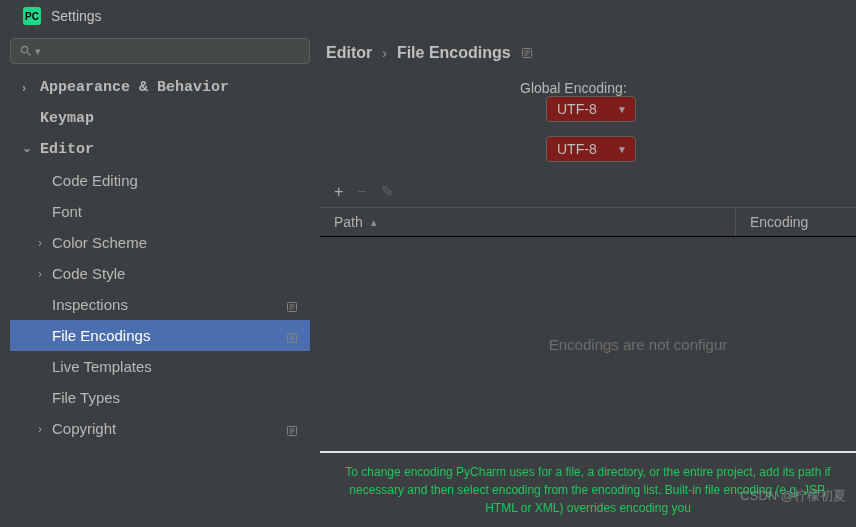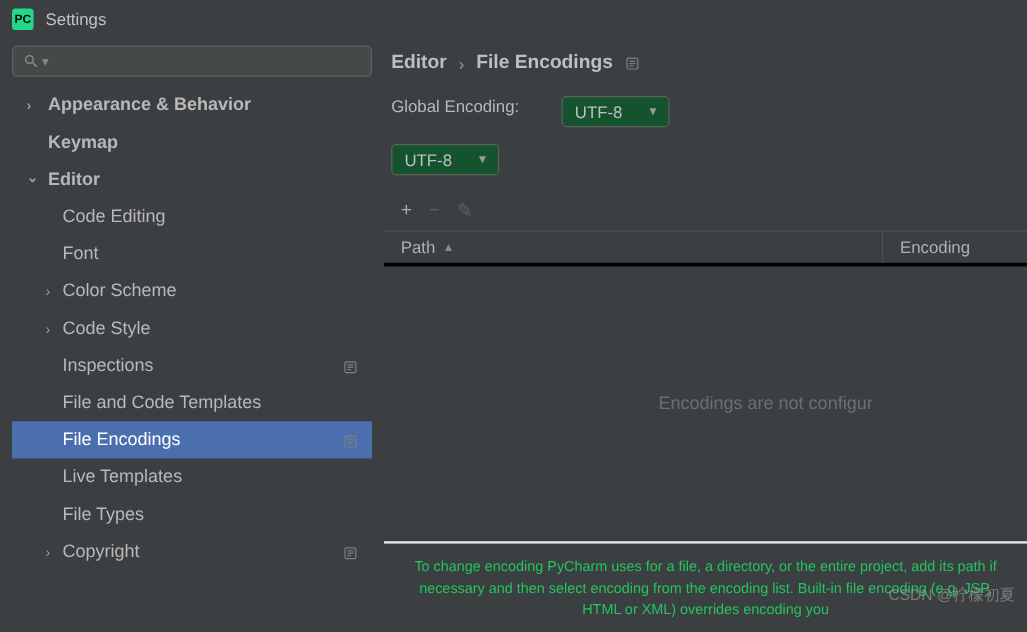--- a/index.html
+++ b/index.html
@@ -1,57 +1,57 @@
 <!DOCTYPE html>
 <html><head>
 <meta charset="utf-8">
 <style>
   * { margin: 0; padding: 0; box-sizing: border-box; font-family: "Segoe UI", Arial, sans-serif; }
   body { background: #3c3f41; color: #adadad; width: 856px; height: 527px; overflow: hidden; font-size: 14px; }
   
   .titlebar { height: 32px; display: flex; align-items: center; padding: 0 10px; gap: 10px; color: #c4c4c4; }
-  .titlebar .app-icon { width: 18px; height: 18px; background: #21d789; border-radius: 3px; display: flex; align-items: center; justify-content: center; font-size: 10px; font-weight: bold; color: #000; }
+  .titlebar .app-icon { width: 18px; height: 18px; background: #21d789; border-radius: 3px; display: flex; align-items: center; justify-content: center; font-size: 10px; font-weight: bold; color: #000; margin-left: 13px; }
   
   .main { display: flex; height: calc(100% - 32px); }
   
   .sidebar { width: 320px; padding: 6px 10px; display: flex; flex-direction: column; gap: 0; }
   .search-wrap { margin-bottom: 8px; }
   .search { width: 100%; height: 26px; background: #45494a; border: 1px solid #5e6060; border-radius: 4px; color: #bbb; padding: 0 8px; display: flex; align-items: center; }
   .search svg { width: 14px; height: 14px; fill: #8a8a8a; }
   .search .caret { margin-left: 2px; font-size: 11px; color: #8a8a8a; }
   
   .tree { flex: 1; overflow: auto; color: #b8b8b8; }
   .tree-item { display: flex; align-items: center; height: 31px; padding-left: 12px; cursor: pointer; position: relative; }
   .tree-item.lvl1 { font-size: 15px; font-weight: bold; }
   .tree-item.lvl2 { padding-left: 42px; font-size: 15px; }
-  .tree-item.lvl1 .label { margin-left: 8px; }
+  .tree-item.lvl1 .label { margin-left: 8px; font-family: Liberation Mono, monospace; }
   .tree-item.lvl2 .chev { position: absolute; left: 28px; }
   .tree-item.selected { background: #4b6eaf; color: #fff; }
   .chev { width: 10px; display: inline-block; color: #9a9a9a; font-size: 12px; }
   .chev.down::before { content: "⌄"; position: relative; top: -2px; }
   .chev.right::before { content: "›"; }
   .badge-settings { margin-left: auto; margin-right: 12px; width: 12px; height: 12px; }
   .badge-settings svg { fill: #808080; }
   
   .content { flex: 1; padding: 12px 0 0 0; display: flex; flex-direction: column; overflow: hidden; }
   .crumb { padding: 0 0 18px 6px; display: flex; align-items: center; gap: 10px; }
   .crumb .root { color: #bfbfbf; font-weight: bold; font-size: 16px; }
   .crumb .sep { color: #9a9a9a; font-size: 14px; }
   .crumb .leaf { color: #bfbfbf; font-weight: bold; font-size: 16px; }
   
-  .field-row { display: flex; align-items: flex-start; margin-bottom: 14px; padding-left: 6px; }
+  .field-row { display: flex; align-items: center; margin-bottom: 14px; padding-left: 6px; flex-direction: column; }
   .field-label { width: 142px; color: #b8b8b8; }
-  .select { background: #14532d; border: 1px solid #5e6060; border-radius: 4px; height: 26px; min-width: 90px; padding: 0 28px 0 10px; display: inline-flex; align-items: center; color: #bfbfbf; position: relative; cursor: pointer; }
+  .select { background: #7f1d1d; border: 1px solid #5e6060; border-radius: 4px; height: 26px; min-width: 90px; padding: 0 28px 0 10px; display: inline-flex; align-items: center; color: #bfbfbf; position: relative; cursor: pointer; }
   .select .tri { position: absolute; right: 8px; top: 50%; transform: translateY(-50%); font-size: 10px; color: #9a9a9a; }
   
   .toolbar { display: flex; align-items: center; gap: 14px; padding: 6px 0 6px 14px; }
   .tb-btn { color: #adadad; cursor: pointer; font-size: 16px; }
   .tb-btn.disabled { color: #5e6060; cursor: default; }
   
-  .table-head { display: flex; border-top: 1px solid #515151; border-bottom: 3px solid #000000; background: #3c3f41; height: 30px; align-items: center; }
+  .table-head { display: flex; border-top: 1px solid #515151; border-bottom: 1px solid #000000; background: #3c3f41; height: 30px; align-items: center; }
   .th { padding: 0 14px; color: #b0b0b0; border-right: 1px solid #515151; height: 100%; display: flex; align-items: center; gap: 6px; }
   .th-path { flex: 1; }
   .th-enc { width: 120px; border-right: none; }
   .sort-ind { font-size: 10px; color: #8a8a8a; }
   
   .table-body { flex: 1; display: flex; align-items: center; justify-content: center; color: #6e6e6e; font-size: 15px; border-bottom: 2px solid #e5e5e5; padding-left: 100px; }
   
   .footer-note { padding: 10px 18px; color: #22c55e; font-size: 12px; line-height: 1.5; text-align: center; }
   
   .watermark { position: absolute; right: 10px; bottom: 22px; color: #a3a3a3; font-size: 13px; opacity: 0.6; pointer-events: none; }
@@ -102,23 +102,20 @@
           <span class="label">Code Style</span>
         </div>
         <div class="tree-item lvl2">
           <span class="label">Inspections</span>
           <span class="badge-settings"><svg viewBox="0 0 24 24" width="12" height="12">
               <rect x="3" y="3" width="18" height="18" rx="2" fill="none" stroke="#808080" stroke-width="2"></rect>
               <rect x="7" y="7" width="10" height="2"></rect>
               <rect x="7" y="11" width="10" height="2"></rect>
               <rect x="7" y="15" width="6" height="2"></rect>
             </svg></span>
-        </div>
-        <div class="tree-item lvl2">
-          <span class="label">File and Code Templates</span>
         </div>
         <div class="tree-item lvl2 selected">
           <span class="label">File Encodings</span>
           <span class="badge-settings"><svg viewBox="0 0 24 24" width="12" height="12">
               <rect x="3" y="3" width="18" height="18" rx="2" fill="none" stroke="#808080" stroke-width="2"></rect>
               <rect x="7" y="7" width="10" height="2"></rect>
               <rect x="7" y="11" width="10" height="2"></rect>
               <rect x="7" y="15" width="6" height="2"></rect>
             </svg></span>
         </div>

